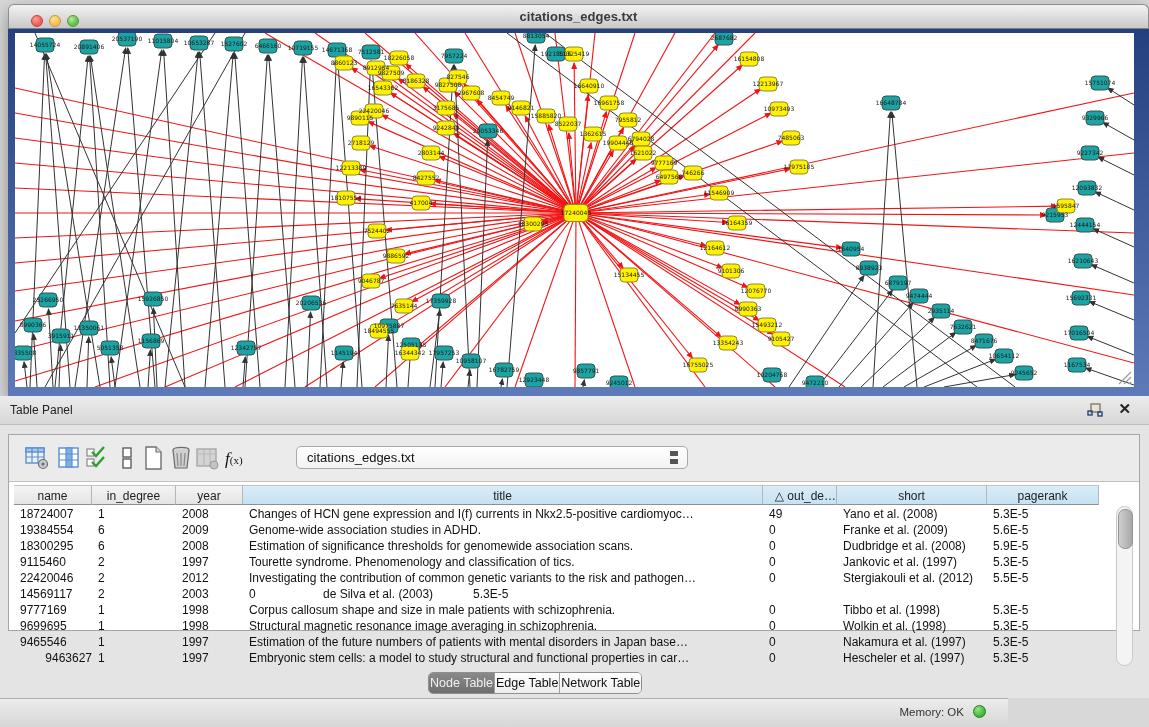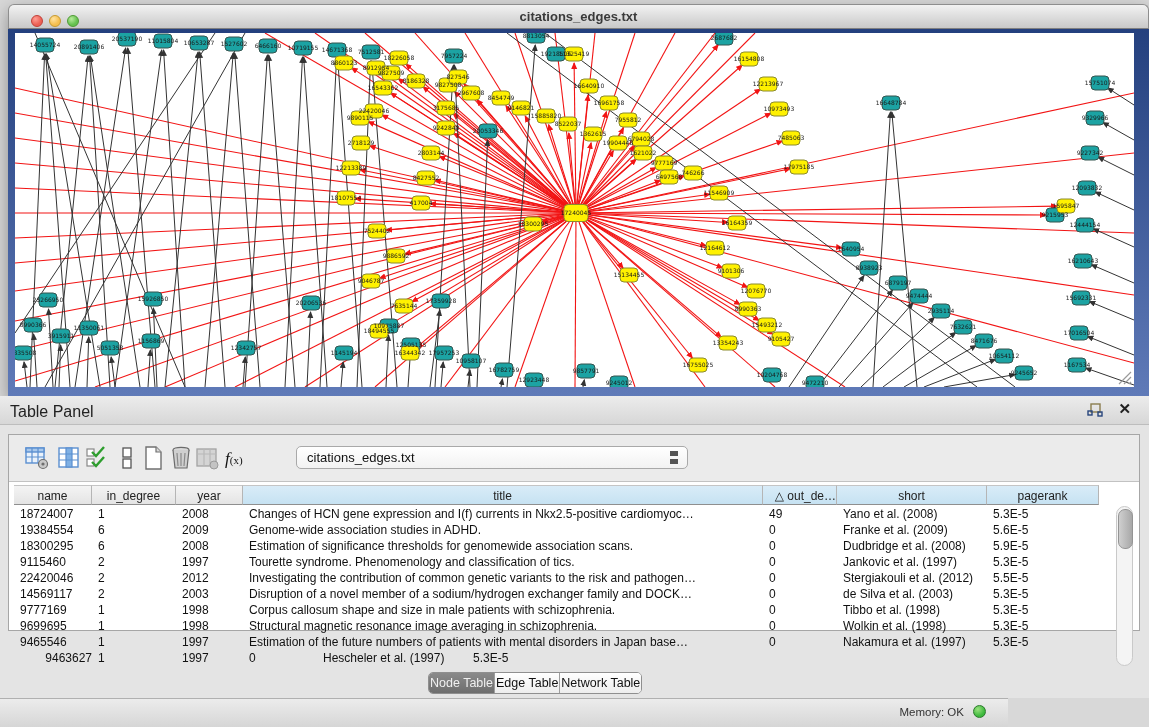--- a/index.html
+++ b/index.html
@@ -18,21 +18,21 @@
   #graph-svg{position:absolute;left:0;top:0;}
   #graph-svg line.re{stroke:#f21414;stroke-width:1.1;}
   #graph-svg line.bk{stroke:#333;stroke-width:1;}
   #graph-svg rect.tn{fill:#1ca3a3;stroke:#35544f;stroke-width:1;}
   #graph-svg rect.yn{fill:#fff100;stroke:#8a8a2e;stroke-width:1;}
   #graph-svg text.nl{font-family:"DejaVu Sans",sans-serif;font-size:6px;fill:#1a1a1a;text-anchor:middle;}
   #canvas-grip{position:absolute;right:2px;bottom:2px;width:16px;height:16px;}
   
   #table-panel{position:absolute;left:0;top:396px;width:1149px;height:302px;background:#e4e4e4;}
   #tp-header{position:absolute;left:0;top:0;right:0;height:28px;background:linear-gradient(#ececec,#d7d7d7);border-bottom:1px solid #bdbdbd;}
-  #tp-title{position:absolute;left:10px;top:7px;font-size:16px;color:#222;}
+  #tp-title{position:absolute;left:10px;top:7px;font-size:12px;color:#222;}
   #tp-float{position:absolute;right:46px;top:7px;width:16px;height:15px;cursor:pointer;}
   #tp-close{position:absolute;right:18px;top:4px;font-size:15px;font-weight:bold;color:#222;cursor:pointer;}
   #tp-box{position:absolute;left:8px;top:38px;width:1132px;height:197px;border:1px solid #a6a6a6;background:#fff;box-sizing:border-box;}
   #tp-toolbar{position:absolute;left:0;top:0;right:0;height:46px;background:#ebebeb;border-bottom:1px solid #c2c2c2;}
   .tb-icon{position:absolute;top:11px;width:24px;height:24px;cursor:pointer;}
   #fx-icon{font-family:"Liberation Serif",serif;font-size:15px;color:#111;top:14px;}
   #fx-icon i{font-size:17px;}
   #tp-combo{position:absolute;left:287px;top:11px;width:392px;height:23px;background:linear-gradient(#ffffff,#f2f2f2);
     border:1px solid #a9a9a9;border-radius:5px;box-sizing:border-box;font-size:13px;color:#111;cursor:pointer;}
   #tp-combo .val{position:absolute;left:10px;top:3px;}
@@ -605,21 +605,20 @@
           <div class="td" style="width: 67px;">2012</div>
           <div class="td" style="width: 520px;">Investigating the contribution of common genetic variants to the risk and pathogen…</div>
           <div class="td" style="width: 74px;">0</div>
           <div class="td" style="width: 150px;">Stergiakouli et al. (2012)</div>
           <div class="td" style="width: 112px;">5.5E-5</div>
         </div>
         <div class="trow">
           <div class="td" style="width: 78px;">14569117</div>
           <div class="td" style="width: 84px;">2</div>
           <div class="td" style="width: 67px;">2003</div>
-          <div class="td" style="width: 520px;">Disruption of a novel member of a sodium/hydrogen exchanger family and DOCK…</div>
           <div class="td" style="width: 74px;">0</div>
           <div class="td" style="width: 150px;">de Silva et al. (2003)</div>
           <div class="td" style="width: 112px;">5.3E-5</div>
         </div>
         <div class="trow">
           <div class="td" style="width: 78px;">9777169</div>
           <div class="td" style="width: 84px;">1</div>
           <div class="td" style="width: 67px;">1998</div>
           <div class="td" style="width: 520px;">Corpus callosum shape and size in male patients with schizophrenia.</div>
           <div class="td" style="width: 74px;">0</div>
@@ -641,20 +640,21 @@
           <div class="td" style="width: 67px;">1997</div>
           <div class="td" style="width: 520px;">Estimation of the future numbers of patients with mental disorders in Japan base…</div>
           <div class="td" style="width: 74px;">0</div>
           <div class="td" style="width: 150px;">Nakamura et al. (1997)</div>
           <div class="td" style="width: 112px;">5.3E-5</div>
         </div>
         <div class="trow">
           <div class="td" style="width: 78px; text-align: right;">9463627</div>
           <div class="td" style="width: 84px;">1</div>
           <div class="td" style="width: 67px;">1997</div>
+          <div class="td" style="width: 520px;">Embryonic stem cells: a model to study structural and functional properties in car…</div>
           <div class="td" style="width: 74px;">0</div>
           <div class="td" style="width: 150px;">Hescheler et al. (1997)</div>
           <div class="td" style="width: 112px;">5.3E-5</div>
         </div>
       </div>
     <div id="vscroll">
       <div id="vthumb"></div>
     </div>
   </div>
 

